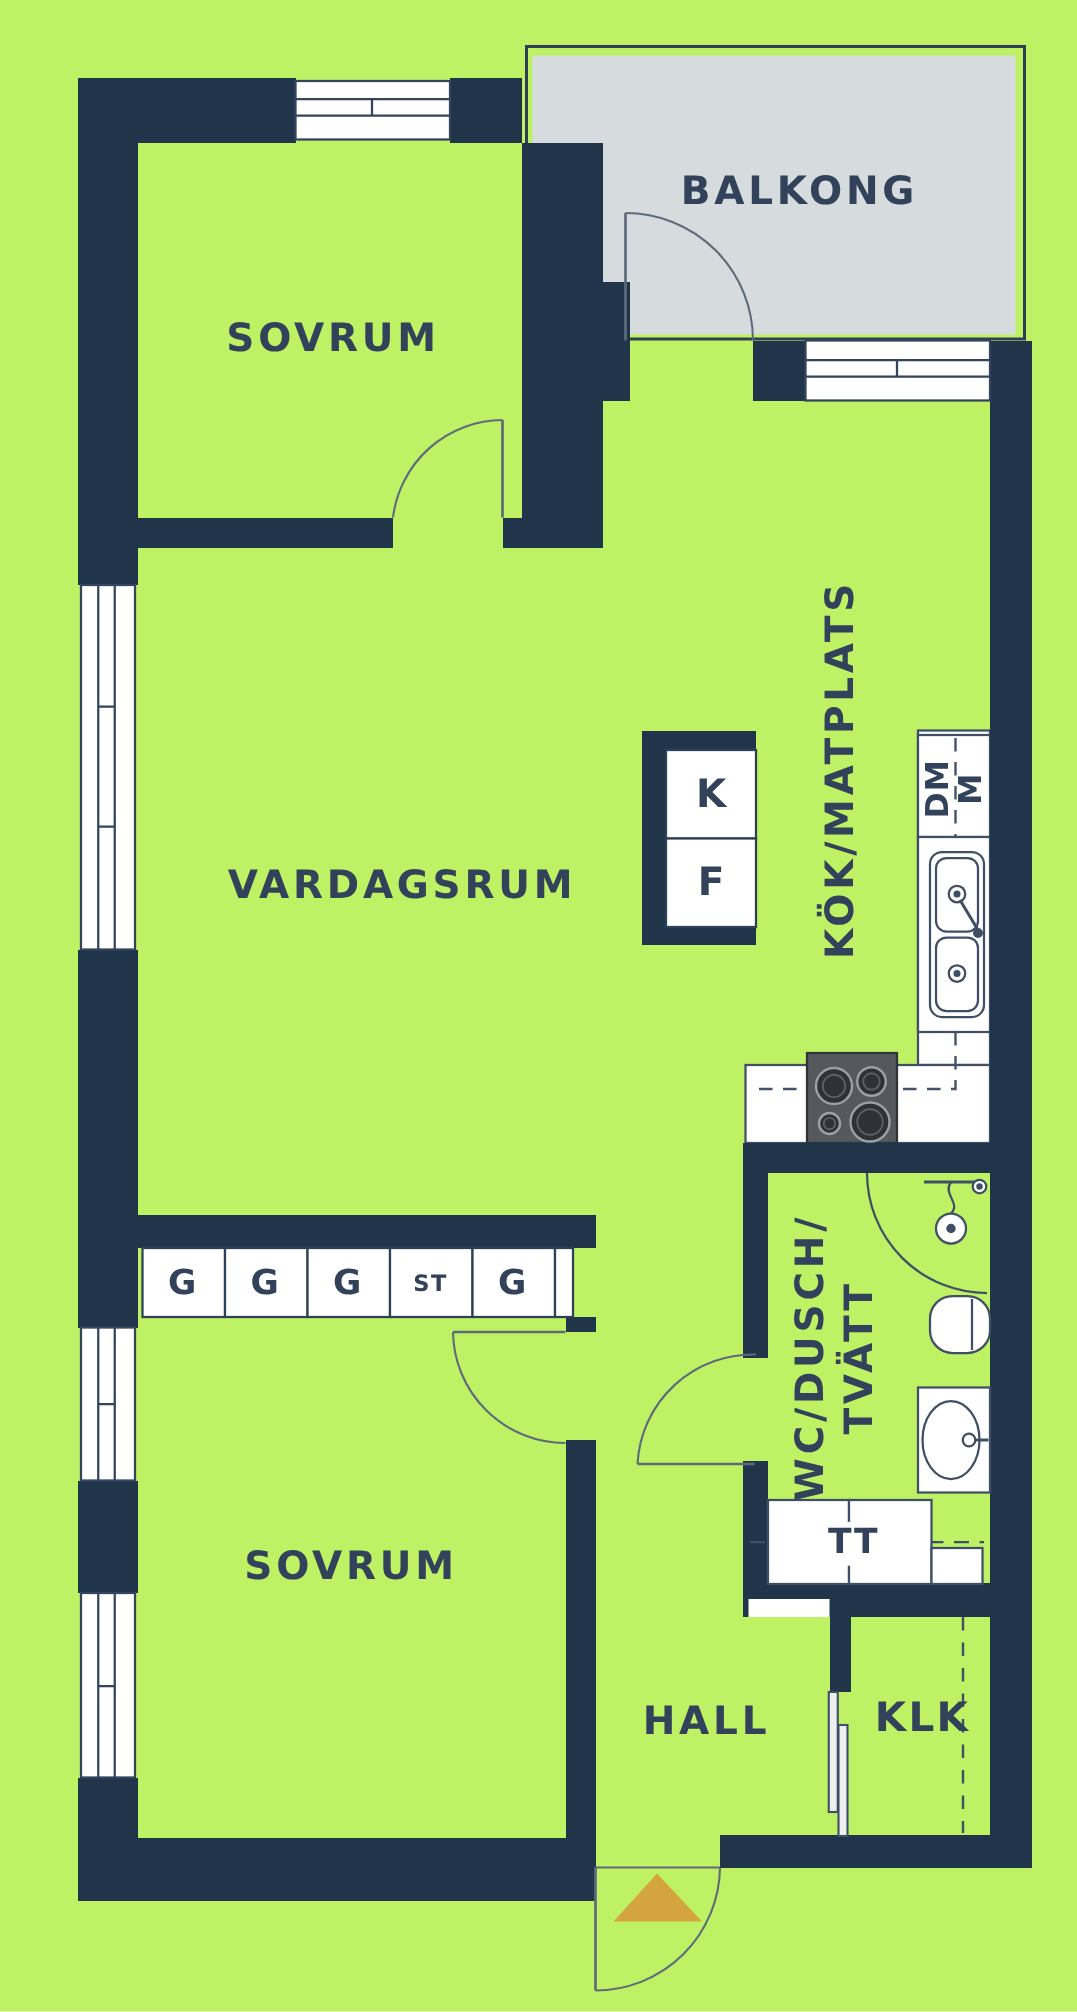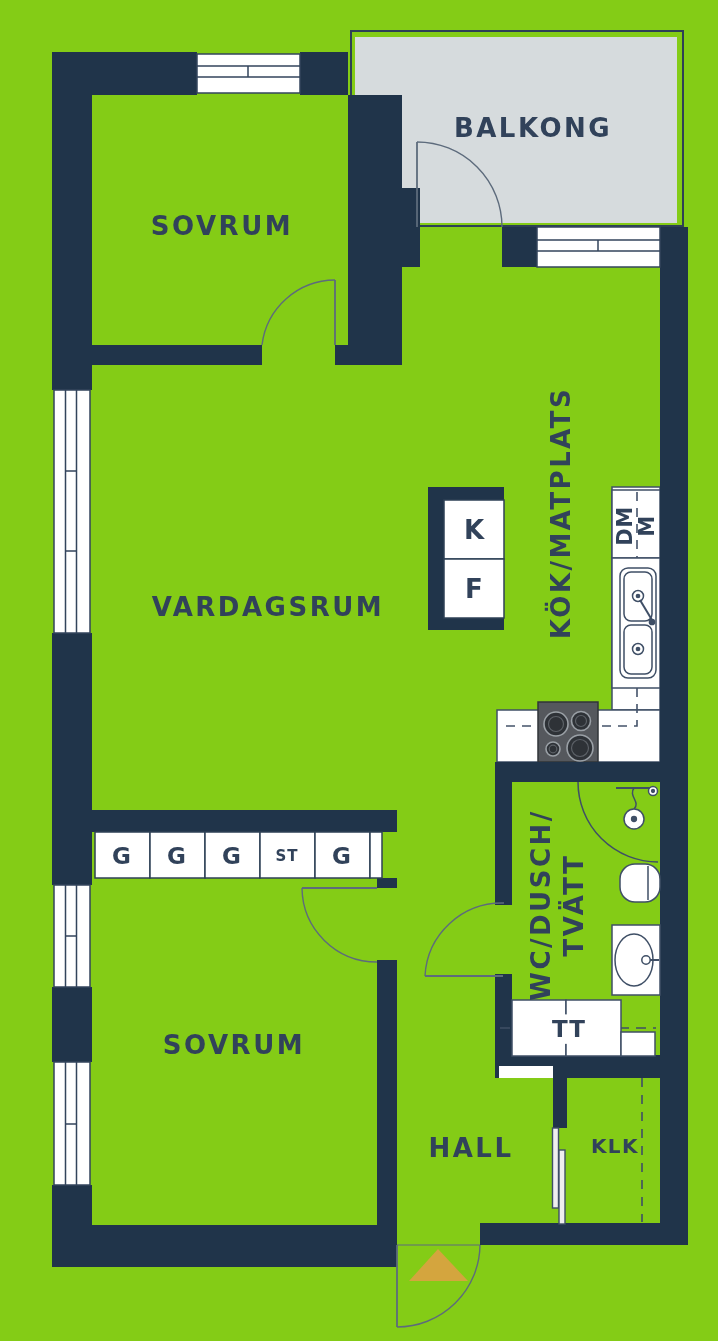--- a/index.html
+++ b/index.html
@@ -1,16 +1,16 @@
 <!DOCTYPE html>
 <html><head>
 <meta charset="utf-8">
 <style>
   html,body{margin:0;padding:0;background:#ffffff;}
-  #plan{position:relative;width:718px;height:1341px;background:#84cc16;overflow:hidden;
+  #plan{position:relative;width:718px;height:1341px;background:#bef264;overflow:hidden;
         font-family:"DejaVu Sans","Liberation Sans",sans-serif;}
   #plan svg{position:absolute;left:0;top:0;}
   .lbl{position:absolute;transform:translate(-50%,-50%);color:#31425a;font-weight:600;
        font-size:26px;letter-spacing:2.5px;white-space:nowrap;text-align:center;line-height:1.25;}
   .lbl.rot{transform:translate(-50%,-50%) rotate(-90deg);}
   .lbl.sm{font-size:23px;letter-spacing:1px;}
   .lbl.kf{font-size:26px;letter-spacing:0;}
   .lbl.dm{font-size:21px;letter-spacing:0.5px;line-height:1.05;}
   .lbl.machine{font-size:23px;letter-spacing:1px;background:#ffffff;padding:0 3px;}
 </style>
@@ -202,29 +202,29 @@
       <rect x="552.5" y="1128" width="6" height="80"></rect>
       <rect x="559" y="1150" width="6" height="74"></rect>
     </g>
   </g>
 
   <polygon points="438,1249 409,1281 468,1281" fill="#d4a53e"></polygon>
 </svg>
 
   <div class="lbl" style="left:533px;top:128px;">BALKONG</div>
   <div class="lbl" style="left:222px;top:226px;">SOVRUM</div>
-  <div class="lbl" style="left:268px;top:591px;margin-top:16px;">VARDAGSRUM</div>
+  <div class="lbl" style="left:268px;top:591px;">VARDAGSRUM</div>
   <div class="lbl rot" style="left:561px;top:513px;">KÖK/MATPLATS</div>
   <div class="lbl rot" style="left:557px;top:905px;">
     <span>WC/DUSCH/</span><br>
     <span>TVÄTT</span>
   </div>
   <div class="lbl" style="left:234px;top:1045px;">SOVRUM</div>
   <div class="lbl" style="left:471px;top:1148px;text-align:center;">HALL</div>
-  <div class="lbl" style="left:615px;top:1146px;letter-spacing:1.5px;font-size:20px;">KLK</div>
+  <div class="lbl" style="left:615px;top:1146px;letter-spacing:1.5px;font-size:27px;">KLK</div>
 
   <div class="lbl kf" style="left:474px;top:530px;">K</div>
   <div class="lbl kf" style="left:474px;top:589px;">F</div>
 
   <div class="lbl rot dm" style="left:636px;top:526px;">
     <span>DM</span><br>
     <span>M</span>
   </div>
 
   <div class="lbl sm" style="left:122px;top:856px;">G</div>

